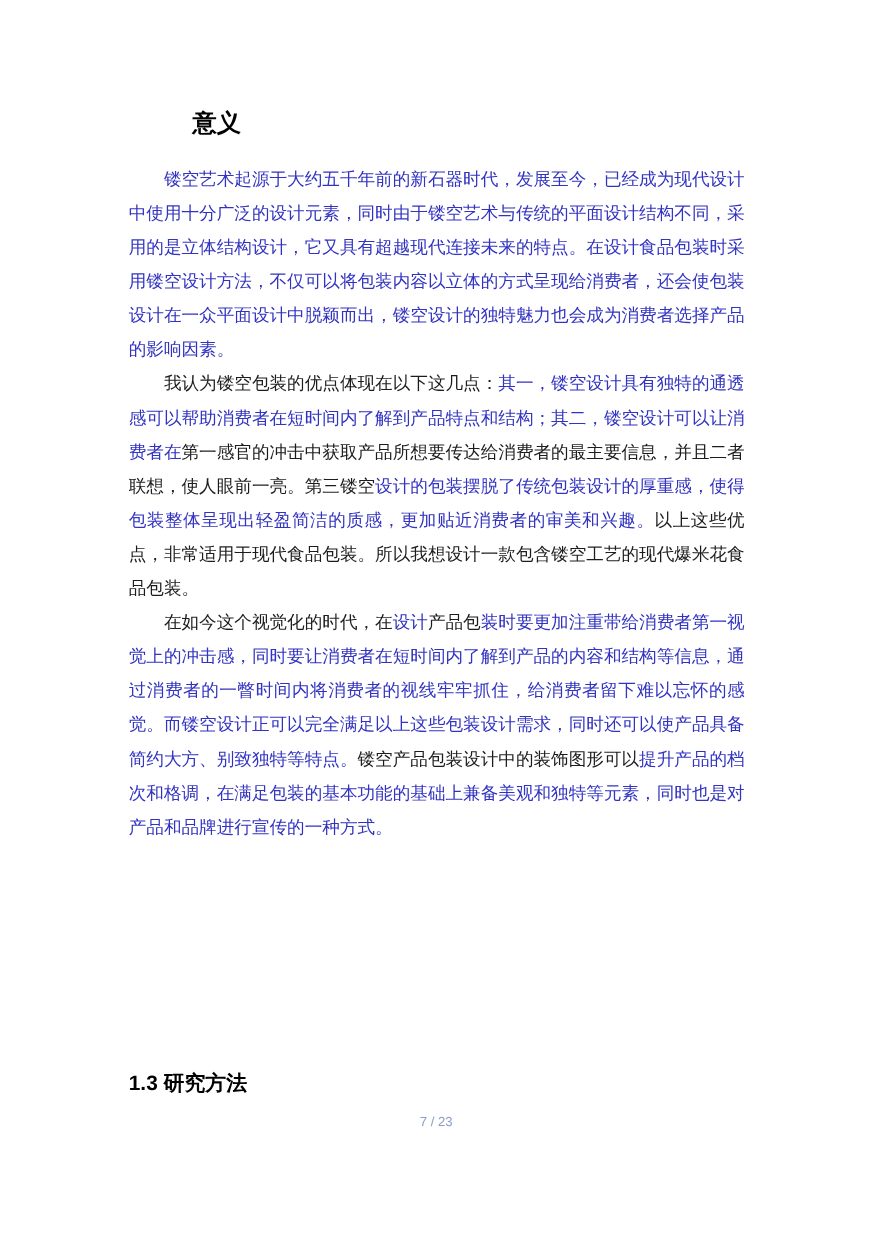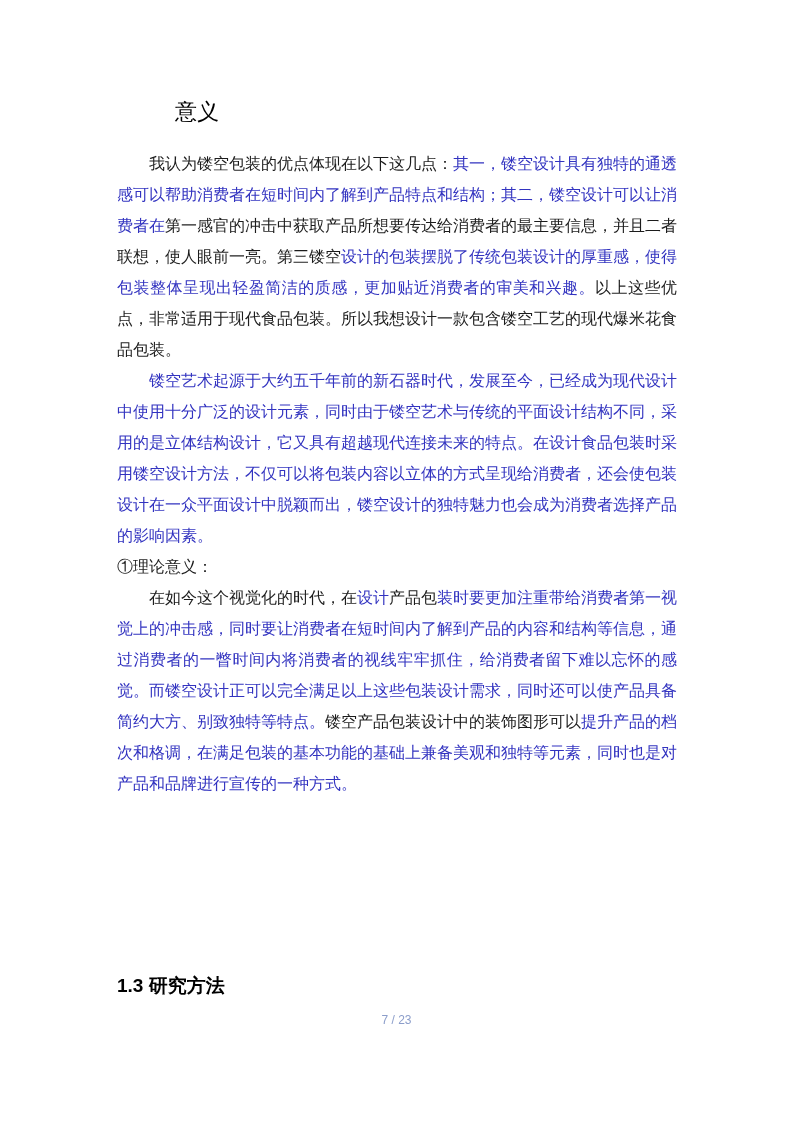--- a/index.html
+++ b/index.html
@@ -19,21 +19,21 @@
     background: var(--page-bg);
     font-family: "Liberation Serif", "DejaVu Serif", serif;
     overflow: hidden;
   }
   .section-heading {
     position: absolute;
     left: 175px;
     top: 99px;
     margin: 0;
     font-family: "Liberation Sans", "DejaVu Sans", sans-serif;
-    font-weight: normal;
+    font-weight: bold;
     font-size: 22px;
     line-height: 26px;
     color: var(--heading-black);
   }
   .body-text {
     position: absolute;
     left: 117px;
     top: 148px;
     width: 560px;
     font-size: 16px;
@@ -69,23 +69,22 @@
   }
 </style>
 </head>
 <body>
 
 <div class="page">
 
   <h1 class="section-heading">意义</h1>
 
   <div class="body-text">
+      <p class="indent"><span class="seg-blue">镂空艺术起源于大约五千年前的新石器时代，发展至今，已经成为现代设计中使用十分广泛的设计元素，同时由于镂空艺术与传统的平面设计结构不同，采用的是立体结构设计，它又具有超越现代连接未来的特点。在设计食品包装时采用镂空设计方法，不仅可以将包装内容以立体的方式呈现给消费者，还会使包装设计在一众平面设计中脱颖而出，镂空设计的独特魅力也会成为消费者选择产品的影响因素。</span></p>
       <p class="indent"><span class="seg-black">我认为镂空包装的优点体现在以下这几点：</span><span class="seg-blue">其一，镂空设计具有独特的通透感可以帮助消费者在短时间内了解到产品特点和结构；其二，镂空设计可以让消费者在</span><span class="seg-black">第一感官的冲击中获取产品所想要传达给消费者的最主要信息，并且二者联想，使人眼前一亮。第三镂空</span><span class="seg-blue">设计的包装摆脱了传统包装设计的厚重感，使得包装整体呈现出轻盈简洁的质感，更加贴近消费者的审美和兴趣。</span><span class="seg-black">以上这些优点，非常适用于现代食品包装。所以我想设计一款包含镂空工艺的现代爆米花食品包装。</span></p>
-      <p class="indent"><span class="seg-blue">镂空艺术起源于大约五千年前的新石器时代，发展至今，已经成为现代设计中使用十分广泛的设计元素，同时由于镂空艺术与传统的平面设计结构不同，采用的是立体结构设计，它又具有超越现代连接未来的特点。在设计食品包装时采用镂空设计方法，不仅可以将包装内容以立体的方式呈现给消费者，还会使包装设计在一众平面设计中脱颖而出，镂空设计的独特魅力也会成为消费者选择产品的影响因素。</span></p>
-      <p><span class="seg-black">①理论意义：</span></p>
       <p class="indent"><span class="seg-black">在如今这个视觉化的时代，在</span><span class="seg-blue">设计</span><span class="seg-black">产品包</span><span class="seg-blue">装时要更加注重带给消费者第一视觉上的冲击感，同时要让消费者在短时间内了解到产品的内容和结构等信息，通过消费者的一瞥时间内将消费者的视线牢牢抓住，给消费者留下难以忘怀的感觉。而镂空设计正可以完全满足以上这些包装设计需求，同时还可以使产品具备简约大方、别致独特等特点。</span><span class="seg-black">镂空产品包装设计中的装饰图形可以</span><span class="seg-blue">提升产品的档次和格调，在满足包装的基本功能的基础上兼备美观和独特等元素，同时也是对产品和品牌进行宣传的一种方式。</span></p>
     </div>
 
   <h2 class="subsection-heading">1.3 研究方法</h2>
 
   <div class="page-footer">7 / 23</div>
 
 </div>
 
 </body></html>

